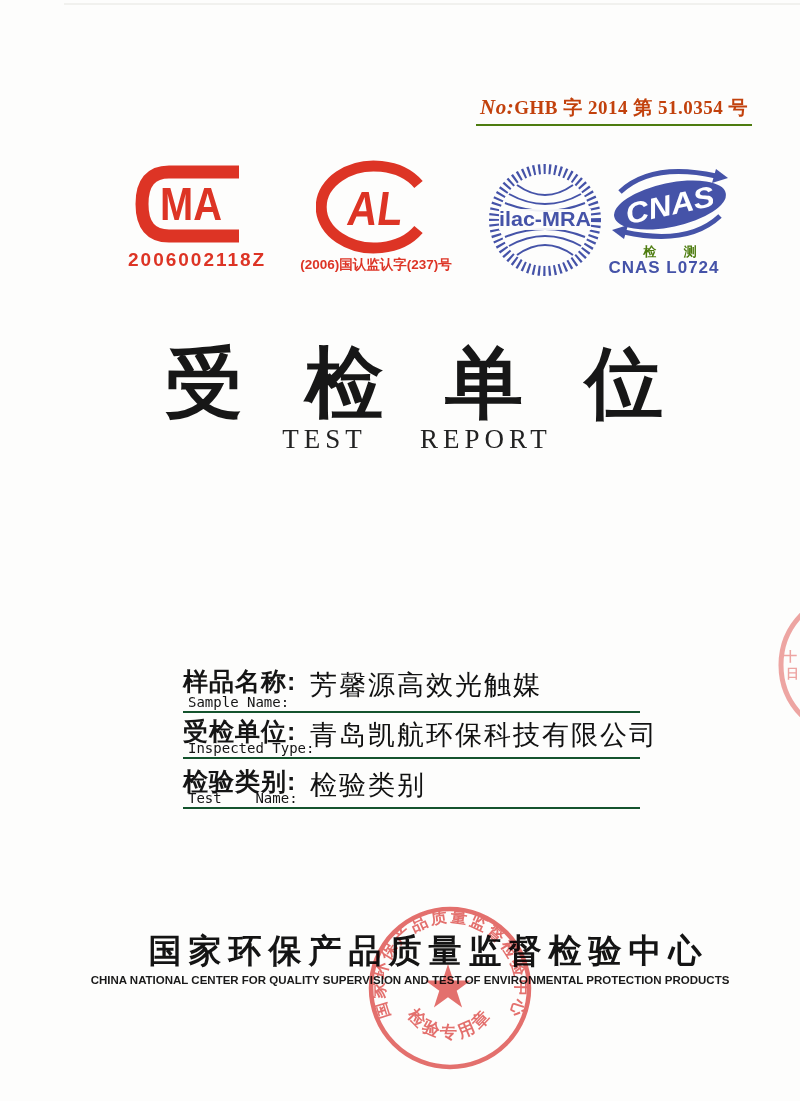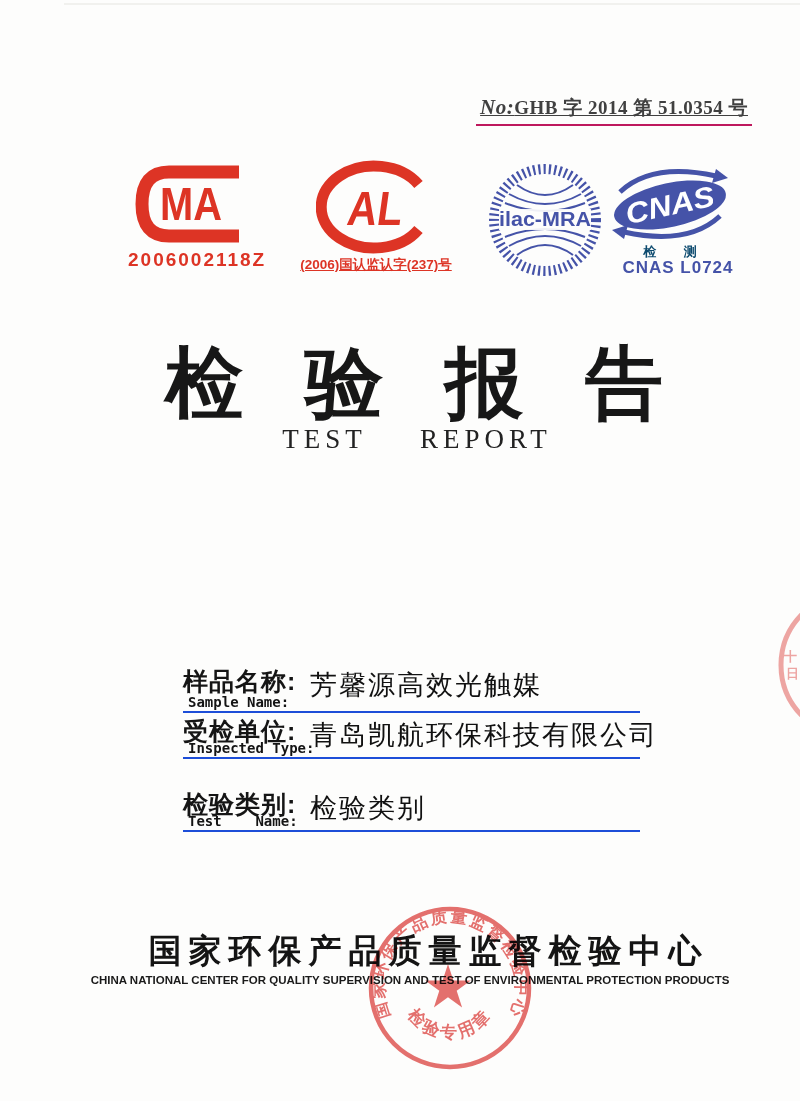--- a/index.html
+++ b/index.html
@@ -18,48 +18,47 @@
   
   .scan-line {
     position: absolute; top: 3px; left: 64px; right: 0;
     height: 2px; background: #f1f1ee;
   }
 
   
   .report-no {
     position: absolute; top: 95px; right: 48px;
     font-family: "Liberation Serif", serif;
-    font-size: 19px; color: #404040; font-weight: 600;
-    border-bottom: 2px solid #be185d;
+    font-size: 19px; color: #c2410c; font-weight: 600;
+    border-bottom: 2px solid #4d7c0f;
     padding: 0 4px 3px 4px;
     letter-spacing: 0.5px;
     white-space: nowrap;
-    text-decoration: underline;
   }
   .report-no .no-prefix {
     font-style: italic; font-weight: 700; font-size: 21px;
     font-family: "Liberation Serif", serif;
   }
 
   
   .logo-abs { position: absolute; }
   .logo-caption-red {
     position: absolute; text-align: center;
     color: #dd3425; font-weight: 700;
     font-family: "Liberation Sans", sans-serif;
   }
   .cma-number { left: 128px; top: 249px; width: 130px; font-size: 19px; letter-spacing: 2px; }
-  .cal-caption { left: 295px; top: 256px; width: 162px; font-size: 13.5px; letter-spacing: 0px; text-decoration: underline; }
+  .cal-caption { left: 295px; top: 256px; width: 162px; font-size: 13.5px; letter-spacing: 0px; }
   .cnas-caption-cn {
     position: absolute; left: 606px; top: 243px; width: 128px;
-    text-align: center; color: #0c4a6e; font-weight: 700; font-size: 13px;
+    text-align: center; color: #4d7c0f; font-weight: 700; font-size: 13px;
     letter-spacing: 12px; text-indent: 12px;
   }
   .cnas-code {
-    position: absolute; left: 610px; top: 258px; width: 136px;
+    position: absolute; left: 596px; top: 258px; width: 136px;
     text-align: center; color: #4553a8; font-weight: 700; font-size: 17px;
     letter-spacing: 1px;
   }
 
   
   .title-cn {
     position: absolute; top: 332px; left: 0; width: 800px;
     text-align: center; transform: translateX(14px);
     font-size: 78px; font-weight: 900; color: #171717;
     font-family: "Liberation Sans", sans-serif;
@@ -69,35 +68,35 @@
     position: absolute; top: 424px; left: 0; width: 800px;
     text-align: center; transform: translateX(17px);
     font-family: "Liberation Serif", serif;
     font-size: 27px; color: #222; font-weight: 500;
     letter-spacing: 5px; word-spacing: 42px;
   }
 
   
   .field-row {
     position: absolute; left: 183px; width: 457px;
-    border-bottom: 2px solid #1d4ed8;
+    border-bottom: 2px solid #14532d;
   }
   .row-1 { top: 661px; height: 52px; }
   .row-2 { top: 713px; height: 46px; }
-  .row-3 { top: 786px; height: 46px; }
+  .row-3 { top: 763px; height: 46px; }
   .field-label-cn {
     position: absolute; left: 0; top: 2px;
     font-size: 25px; font-weight: 700; color: #151515;
     letter-spacing: 1px; white-space: nowrap;
   }
   .row-1 .field-label-cn { top: 4px; }
   .field-label-en {
     position: absolute; left: 5px; bottom: 1px;
     font-family: "DejaVu Sans Mono", monospace;
-    font-size: 14px; font-weight: 700; color: #141414;
+    font-size: 14px; font-weight: 400; color: #141414;
     white-space: pre;
   }
   .field-value {
     position: absolute; left: 127px; top: 6px;
     font-size: 27px; font-weight: 400; color: #111;
     letter-spacing: 2px; white-space: nowrap;
   }
   .row-2 .field-value, .row-3 .field-value { top: 4px; }
 
   
@@ -174,21 +173,21 @@
       <path d="M 16 26 Q 48 -4 112 10"></path>
       <path d="M 116 50 Q 84 80 20 66"></path>
     </g>
     <polygon points="112,3 124,12 108,17" fill="#4553a8"></polygon>
     <polygon points="20,73 8,64 24,59" fill="#4553a8"></polygon>
   </svg>
   <div class="cnas-caption-cn">检 测</div>
   <div class="cnas-code">CNAS L0724</div>
 
   <div class="title-cn">
-    <span class="ls">检验报告</span>
+    <span class="ls">受检单位</span>
   </div>
   <div class="title-en">TEST REPORT</div>
 
   <div class="field-row row-1">
     <span class="field-label-cn">样品名称:</span>
     <span class="field-label-en">Sample Name:</span>
     <span class="field-value">芳馨源高效光触媒</span>
   </div>
   <div class="field-row row-2">
     <span class="field-label-cn">受检单位:</span>

